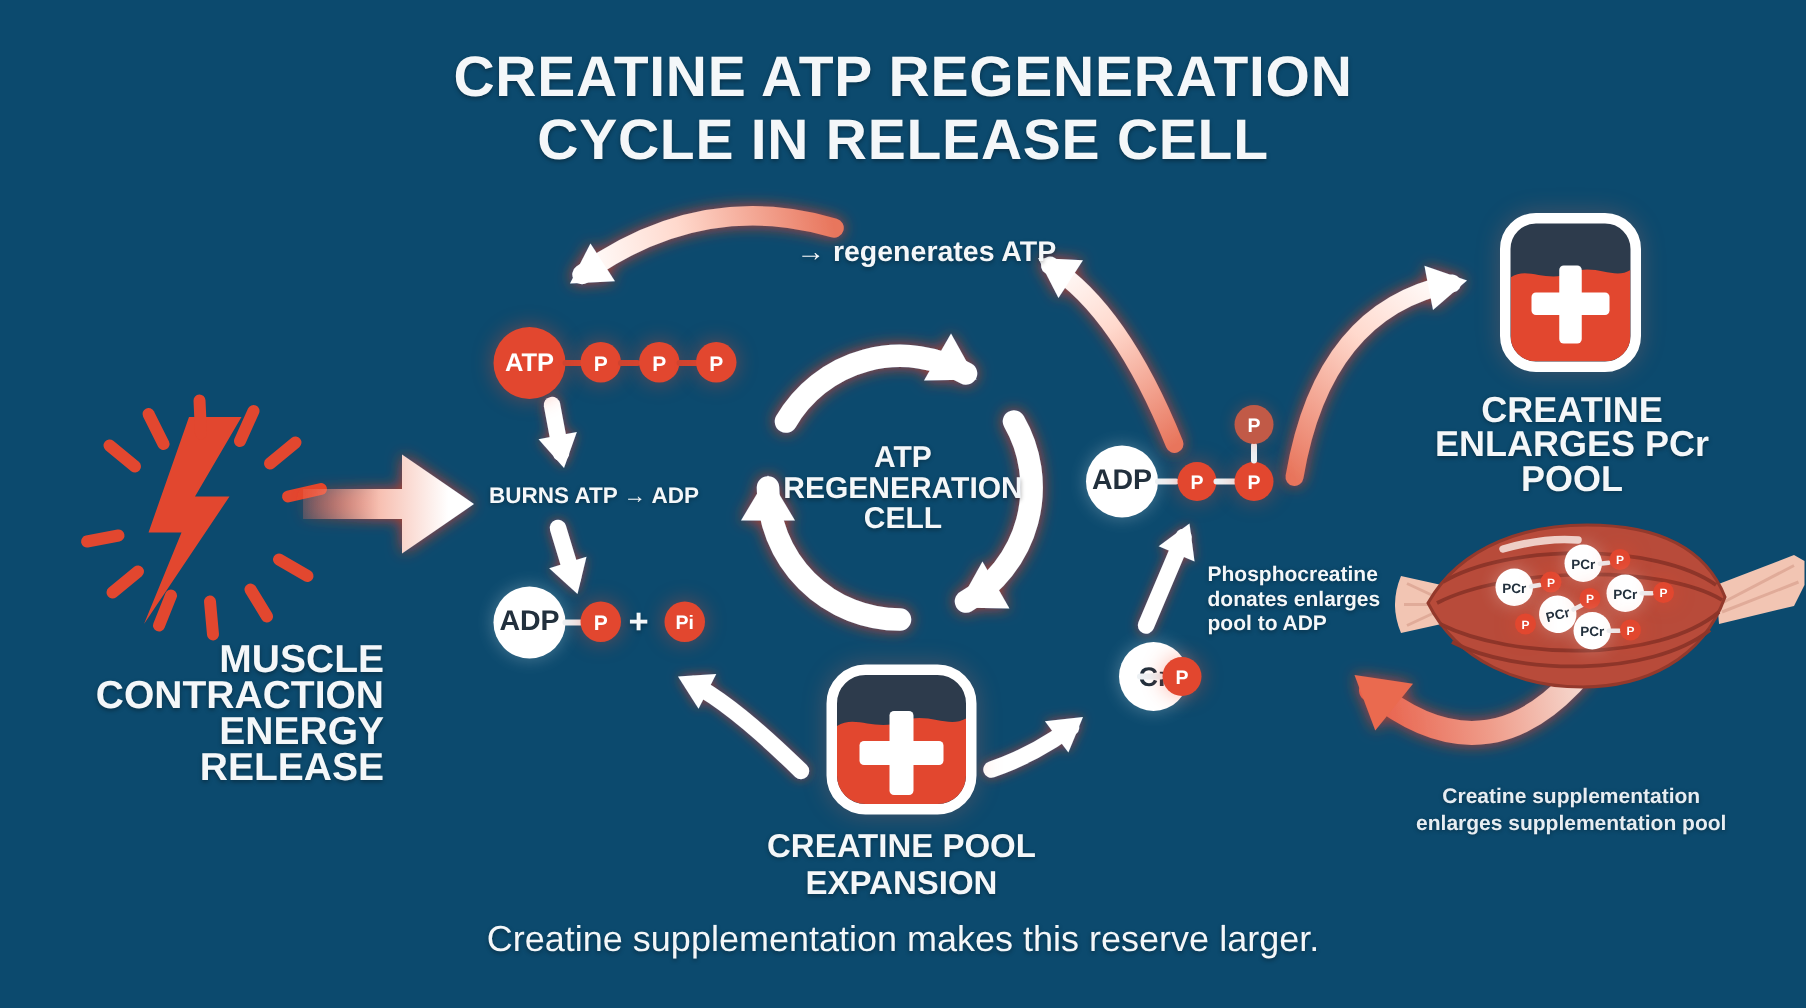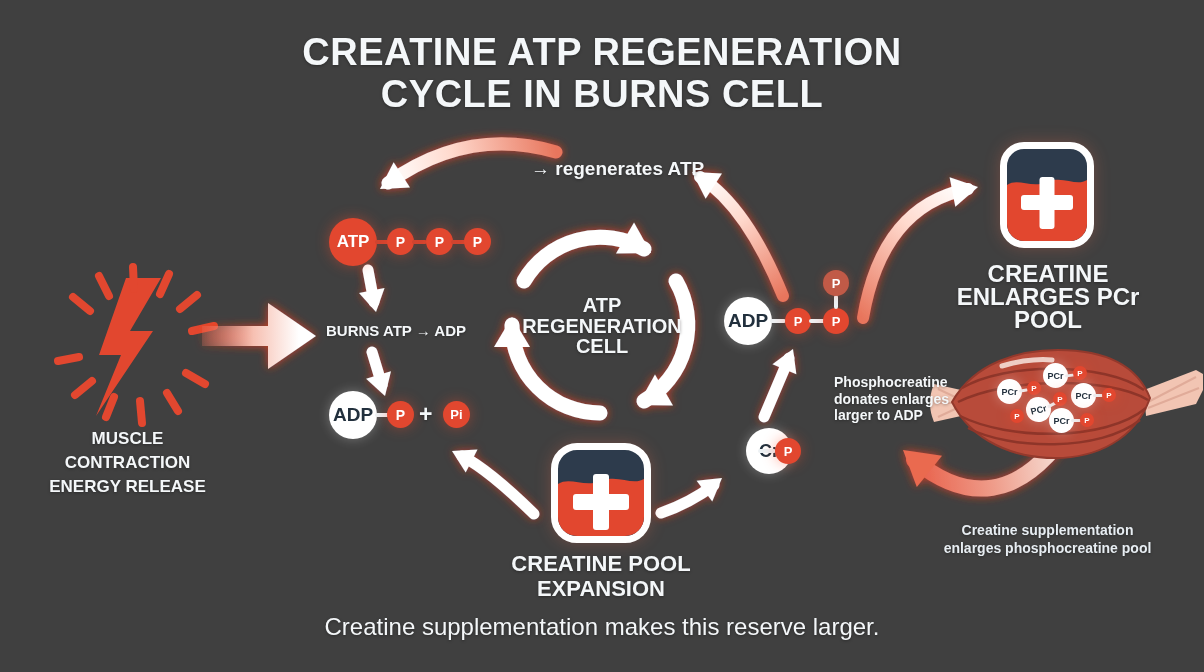--- a/index.html
+++ b/index.html
@@ -1,36 +1,36 @@
 <!DOCTYPE html>
 <html><head>
 <meta charset="utf-8">
 <style>
   html,body{margin:0;padding:0;}
   body{font-family:"Liberation Sans", sans-serif; background:#1f2b38;}
-  .stage{position:relative;width:1204px;height:672px;background:#404040;overflow:hidden;}
+  .stage{position:relative;width:1204px;height:672px;background:#0c4a6e;overflow:hidden;}
   .abs{position:absolute;}
   .txt{color:#f4f7f9;font-weight:800;text-shadow:0 1px 3px rgba(0,0,0,.35);}
   .center{text-align:center;}
   
   .title{left:0;top:31px;width:100%;font-size:38px;line-height:42px;letter-spacing:.5px;}
   
   .node{display:flex;align-items:center;justify-content:center;border-radius:50%;font-weight:800;}
   .red-node{background:#e2472f;color:#fff;box-shadow:0 0 14px rgba(255,76,40,.4);}
   .muted-node{background:#c15a47;color:#fff;box-shadow:0 0 10px rgba(255,76,40,.3);}
   .white-node{background:#fff;color:#22303d;box-shadow:0 0 12px rgba(255,255,255,.28);}
   .bond{position:absolute;border-radius:2px;}
   .bond-red{background:#cf4430;}
   .bond-white{background:#edf1f4;}
   
   .lbl-burns{left:326px;top:322px;font-size:15px;}
   .lbl-regen{left:531px;top:158px;font-size:19px;font-weight:700;}
   .lbl-cycle{left:510px;top:295px;width:184px;font-size:20px;line-height:20.5px;}
-  .lbl-energy{left:15px;top:427px;width:225px;font-size:17px;line-height:24px;}
-  .lbl-phospho{left:805px;top:374px;font-size:14px;line-height:16.5px;font-weight:700;margin-left:29px;}
+  .lbl-energy{left:31px;top:427px;width:225px;font-size:26px;line-height:24px;text-align:right;}
+  .lbl-phospho{left:805px;top:374px;font-size:14px;line-height:16.5px;font-weight:700;}
   .lbl-pool{left:476px;top:551px;width:250px;font-size:22px;line-height:25px;}
   .lbl-supp{left:930px;top:262px;width:236px;font-size:24px;line-height:23px;}
   .lbl-muscle-note{left:930px;top:521px;width:235px;font-size:14px;line-height:18px;font-weight:700;color:#e7edf2;}
   .lbl-caption{left:0;top:613px;width:100%;font-size:24px;font-weight:400;}
   
   .tub{border:7px solid #fff;border-radius:26px;background:#2d3b4c;overflow:hidden;box-shadow:0 0 16px rgba(255,110,80,.25);}
   
   .pcr{font-size:9px;}
   .pmini{font-size:8px;}
 </style>
@@ -167,21 +167,21 @@
         <path d="M958,402 C1005,378 1108,376 1148,400"></path>
         <path d="M960,416 C1008,440 1105,442 1146,408"></path>
         <path d="M968,428 C1010,450 1100,452 1140,420"></path>
       </g>
       <path d="M1002,366 Q1030,358 1052,360" stroke="#f4ddd6" stroke-width="5" stroke-linecap="round" fill="none" opacity="0.9"></path>
     </g>
   </svg>
 
   <div class="abs txt center title">
     <div>CREATINE ATP REGENERATION</div>
-    <div>CYCLE IN BURNS CELL</div>
+    <div>CYCLE IN RELEASE CELL</div>
   </div>
 
   <div class="abs txt center lbl-energy">
     <div>MUSCLE</div>
     <div>CONTRACTION</div>
     <div>ENERGY RELEASE</div>
   </div>
 
   <div class="abs node red-node" style="left:329px;top:218px;width:48px;height:48px;font-size:17px;">ATP</div>
   <div class="abs bond bond-red" style="left:375px;top:240px;width:14px;height:4px;"></div>
@@ -211,21 +211,21 @@
   <div class="abs bond bond-white" style="left:770px;top:319px;width:16px;height:4px;"></div>
   <div class="abs node red-node" style="left:785px;top:308px;width:26px;height:26px;font-size:13px;">P</div>
   <div class="abs bond bond-white" style="left:809px;top:319px;width:16px;height:4px;"></div>
   <div class="abs node red-node" style="left:823px;top:308px;width:26px;height:26px;font-size:13px;">P</div>
   <div class="abs bond bond-white" style="left:834px;top:295px;width:4px;height:14px;"></div>
   <div class="abs node muted-node" style="left:823px;top:270px;width:26px;height:26px;font-size:13px;">P</div>
 
   <div class="abs txt lbl-phospho">
     <div>Phosphocreatine</div>
     <div>donates enlarges</div>
-    <div>larger to ADP</div>
+    <div>pool to ADP</div>
   </div>
 
   <div class="abs node white-node" style="left:746px;top:428px;width:46px;height:46px;font-size:18px;">Cr</div>
   <div class="abs bond bond-white" style="left:758px;top:449px;width:18px;height:4px;"></div>
   <div class="abs node red-node" style="left:775px;top:438px;width:26px;height:26px;font-size:13px;">P</div>
 
   <div class="abs tub" style="left:551px;top:443px;width:86px;height:86px;">
     <svg width="86" height="86" viewBox="0 0 86 86">
       <path d="M0,34 C12,26 26,38 43,31 C60,24 74,36 86,29 L86,86 L0,86 Z" fill="#e2472f"></path>
       <rect x="15" y="44" width="56" height="16" rx="3" fill="#ffffff"></rect>
@@ -266,18 +266,18 @@
   <div class="abs node red-node pmini" style="left:1053px;top:392px;width:14px;height:14px;">P</div>
 
   <div class="abs node white-node pcr" style="left:1049px;top:408px;width:25px;height:25px;">PCr</div>
   <div class="abs bond bond-white" style="left:1071px;top:419px;width:10px;height:3px;"></div>
   <div class="abs node red-node pmini" style="left:1080px;top:413px;width:14px;height:14px;">P</div>
 
   <div class="abs node red-node pmini" style="left:1010px;top:409px;width:14px;height:14px;">P</div>
 
   <div class="abs txt center lbl-muscle-note">
     <div>Creatine supplementation</div>
-    <div>enlarges phosphocreatine pool</div>
+    <div>enlarges supplementation pool</div>
   </div>
 
   <div class="abs txt center lbl-caption">Creatine supplementation makes this reserve larger.</div>
 
 </div>
 
 </body></html>

